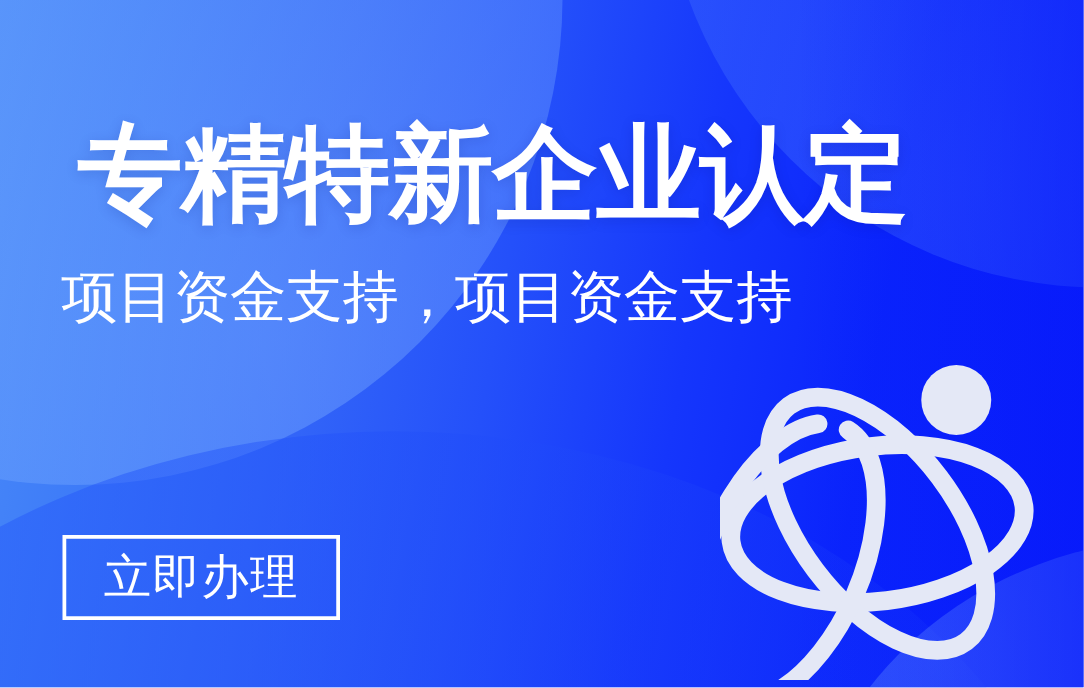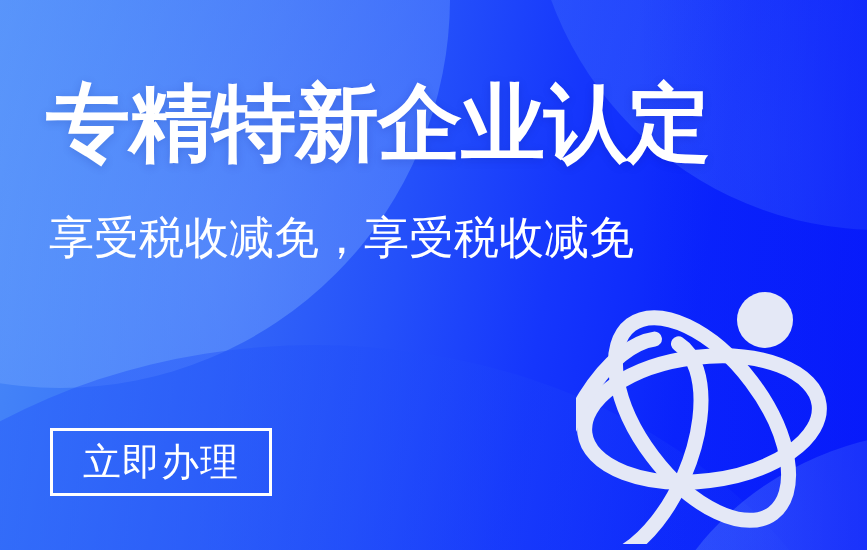--- a/index.html
+++ b/index.html
@@ -101,21 +101,21 @@
   #content {
     position: absolute;
     left: 0; top: 0;
     width: 867px; height: 550px;
   }
 
   #headline {
     position: absolute;
     left: 46px;
     top: 81px;
-    margin: 0;
+    margin: 16px;
     font-size: 84px;
     line-height: 1;
     font-weight: 700;
     color: #ffffff;
     letter-spacing: -1px;
     white-space: nowrap;
     text-shadow: 0 2px 10px rgba(0,20,120,0.16);
   }
 
   #subheadline {
@@ -170,21 +170,21 @@
   <div class="deco" id="deco-tl-circle"></div>
   <div class="deco" id="deco-tr-circle"></div>
   <div class="deco" id="deco-bl-arc"></div>
   <div class="deco" id="deco-br-arc"></div>
   <div class="deco" id="deco-right-shade"></div>
 
   <div id="content">
 
     <h1 id="headline">专精特新企业认定</h1>
 
-    <p id="subheadline">享受税收减免，享受税收减免</p>
+    <p id="subheadline">项目资金支持，项目资金支持</p>
 
     <button id="cta-button">立即办理</button>
 
     <svg id="atom-illustration" viewBox="0 0 270 262" aria-hidden="true">
       <g fill="none" stroke="#e4e8f6" stroke-width="15" stroke-linecap="round" stroke-linejoin="round">
 
         <ellipse cx="126" cy="137" rx="118" ry="62" transform="rotate(-7 126 137)"></ellipse>
 
         <ellipse cx="126" cy="137" rx="118" ry="62" transform="rotate(53 126 137)"></ellipse>
 

